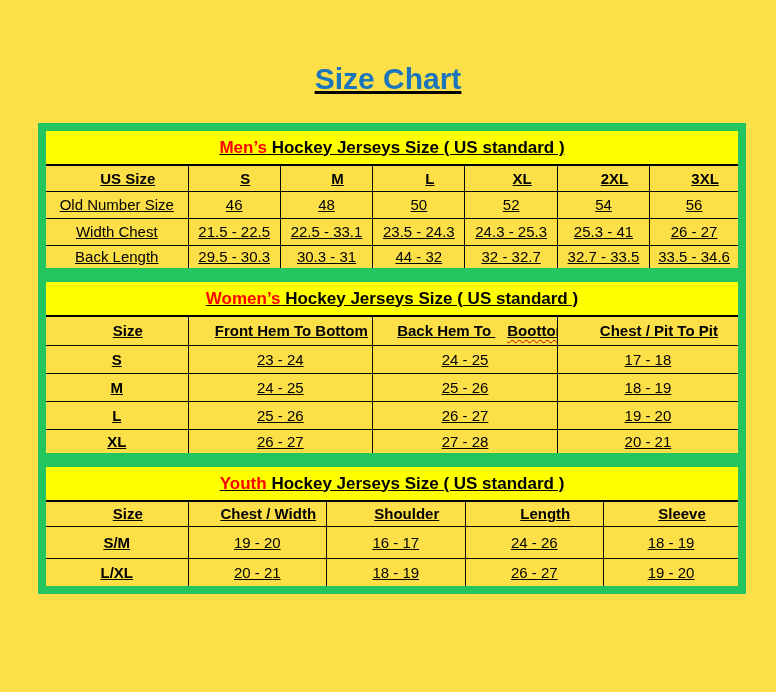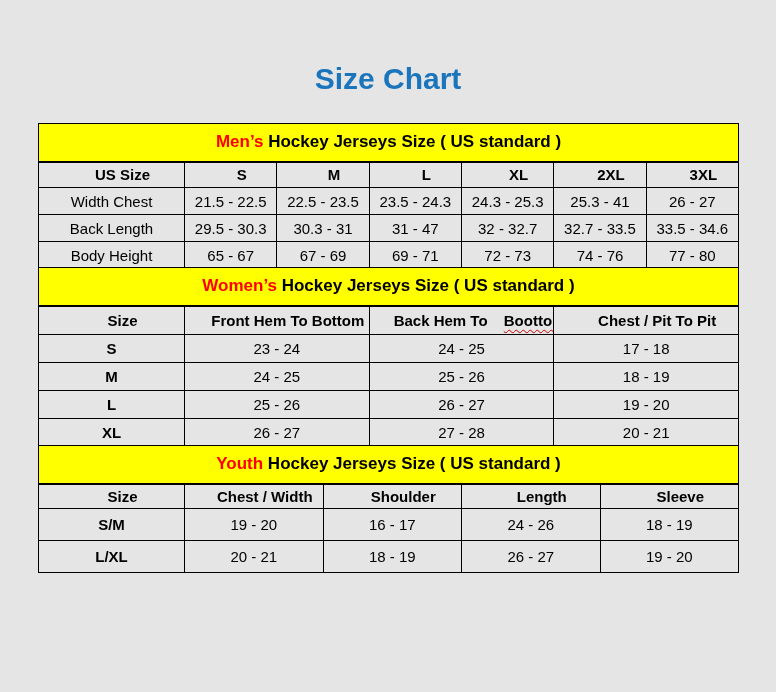--- a/index.html
+++ b/index.html
@@ -7,40 +7,41 @@
     width: 776px;
     background: #ffffff;
     font-family: "Liberation Sans", sans-serif;
     color: #000000;
   }
   .page {
     position: relative;
     width: 776px;
     height: 692px;
     overflow: hidden;
-    background: #e5e5e5;
+    background: #fde047;
+    text-decoration: underline;
   }
   .page-title {
     margin-top: 62px;
     text-align: center;
     font-size: 30px;
     line-height: 34px;
     font-weight: bold;
     color: #1b75bc;
     letter-spacing: 0px;
   }
   .tables-wrap {
     width: 700px;
     margin: 27px auto 0 auto;
   }
   table.section-table {
     border-collapse: collapse;
     table-layout: fixed;
     width: 700px;
-    border: 1px solid #22c55e;
+    border: 8px solid #22c55e;
   }
   table.section-table + table.section-table {
     margin-top: -2px; 
   }
   td, th {
     border: 1px solid #000000;
     text-align: center;
     vertical-align: middle;
     padding: 1px 2px;
     font-size: 15px;
@@ -110,45 +111,45 @@
       <tr class="head-row">
         <th>US Size</th>
         <th>S</th>
         <th>M</th>
         <th>L</th>
         <th>XL</th>
         <th>2XL</th>
         <th>3XL</th>
       </tr>
       <tr class="data-row">
+        <td class="row-label-plain">Old Number Size</td>
+        <td>46</td>
+        <td>48</td>
+        <td>50</td>
+        <td>52</td>
+        <td>54</td>
+        <td>56</td>
+      </tr>
+      <tr class="data-row">
         <td class="row-label-plain">Width Chest</td>
         <td>21.5 - 22.5</td>
-        <td>22.5 - 23.5</td>
+        <td>22.5 - 33.1</td>
         <td>23.5 - 24.3</td>
         <td>24.3 - 25.3</td>
         <td>25.3 - 41</td>
         <td>26 - 27</td>
       </tr>
       <tr class="data-row">
         <td class="row-label-plain">Back Length</td>
         <td>29.5 - 30.3</td>
         <td>30.3 - 31</td>
-        <td>31 - 47</td>
+        <td>44 - 32</td>
         <td>32 - 32.7</td>
         <td>32.7 - 33.5</td>
         <td>33.5 - 34.6</td>
-      </tr>
-      <tr class="data-row">
-        <td class="row-label-plain">Body Height</td>
-        <td>65 - 67</td>
-        <td>67 - 69</td>
-        <td>69 - 71</td>
-        <td>72 - 73</td>
-        <td>74 - 76</td>
-        <td>77 - 80</td>
       </tr>
     </tbody>
       </table>
 
     <table class="section-table womens">
       <colgroup>
         <col class="c-label">
           <col class="c-wom">
           <col class="c-wom">
           <col class="c-wom">

